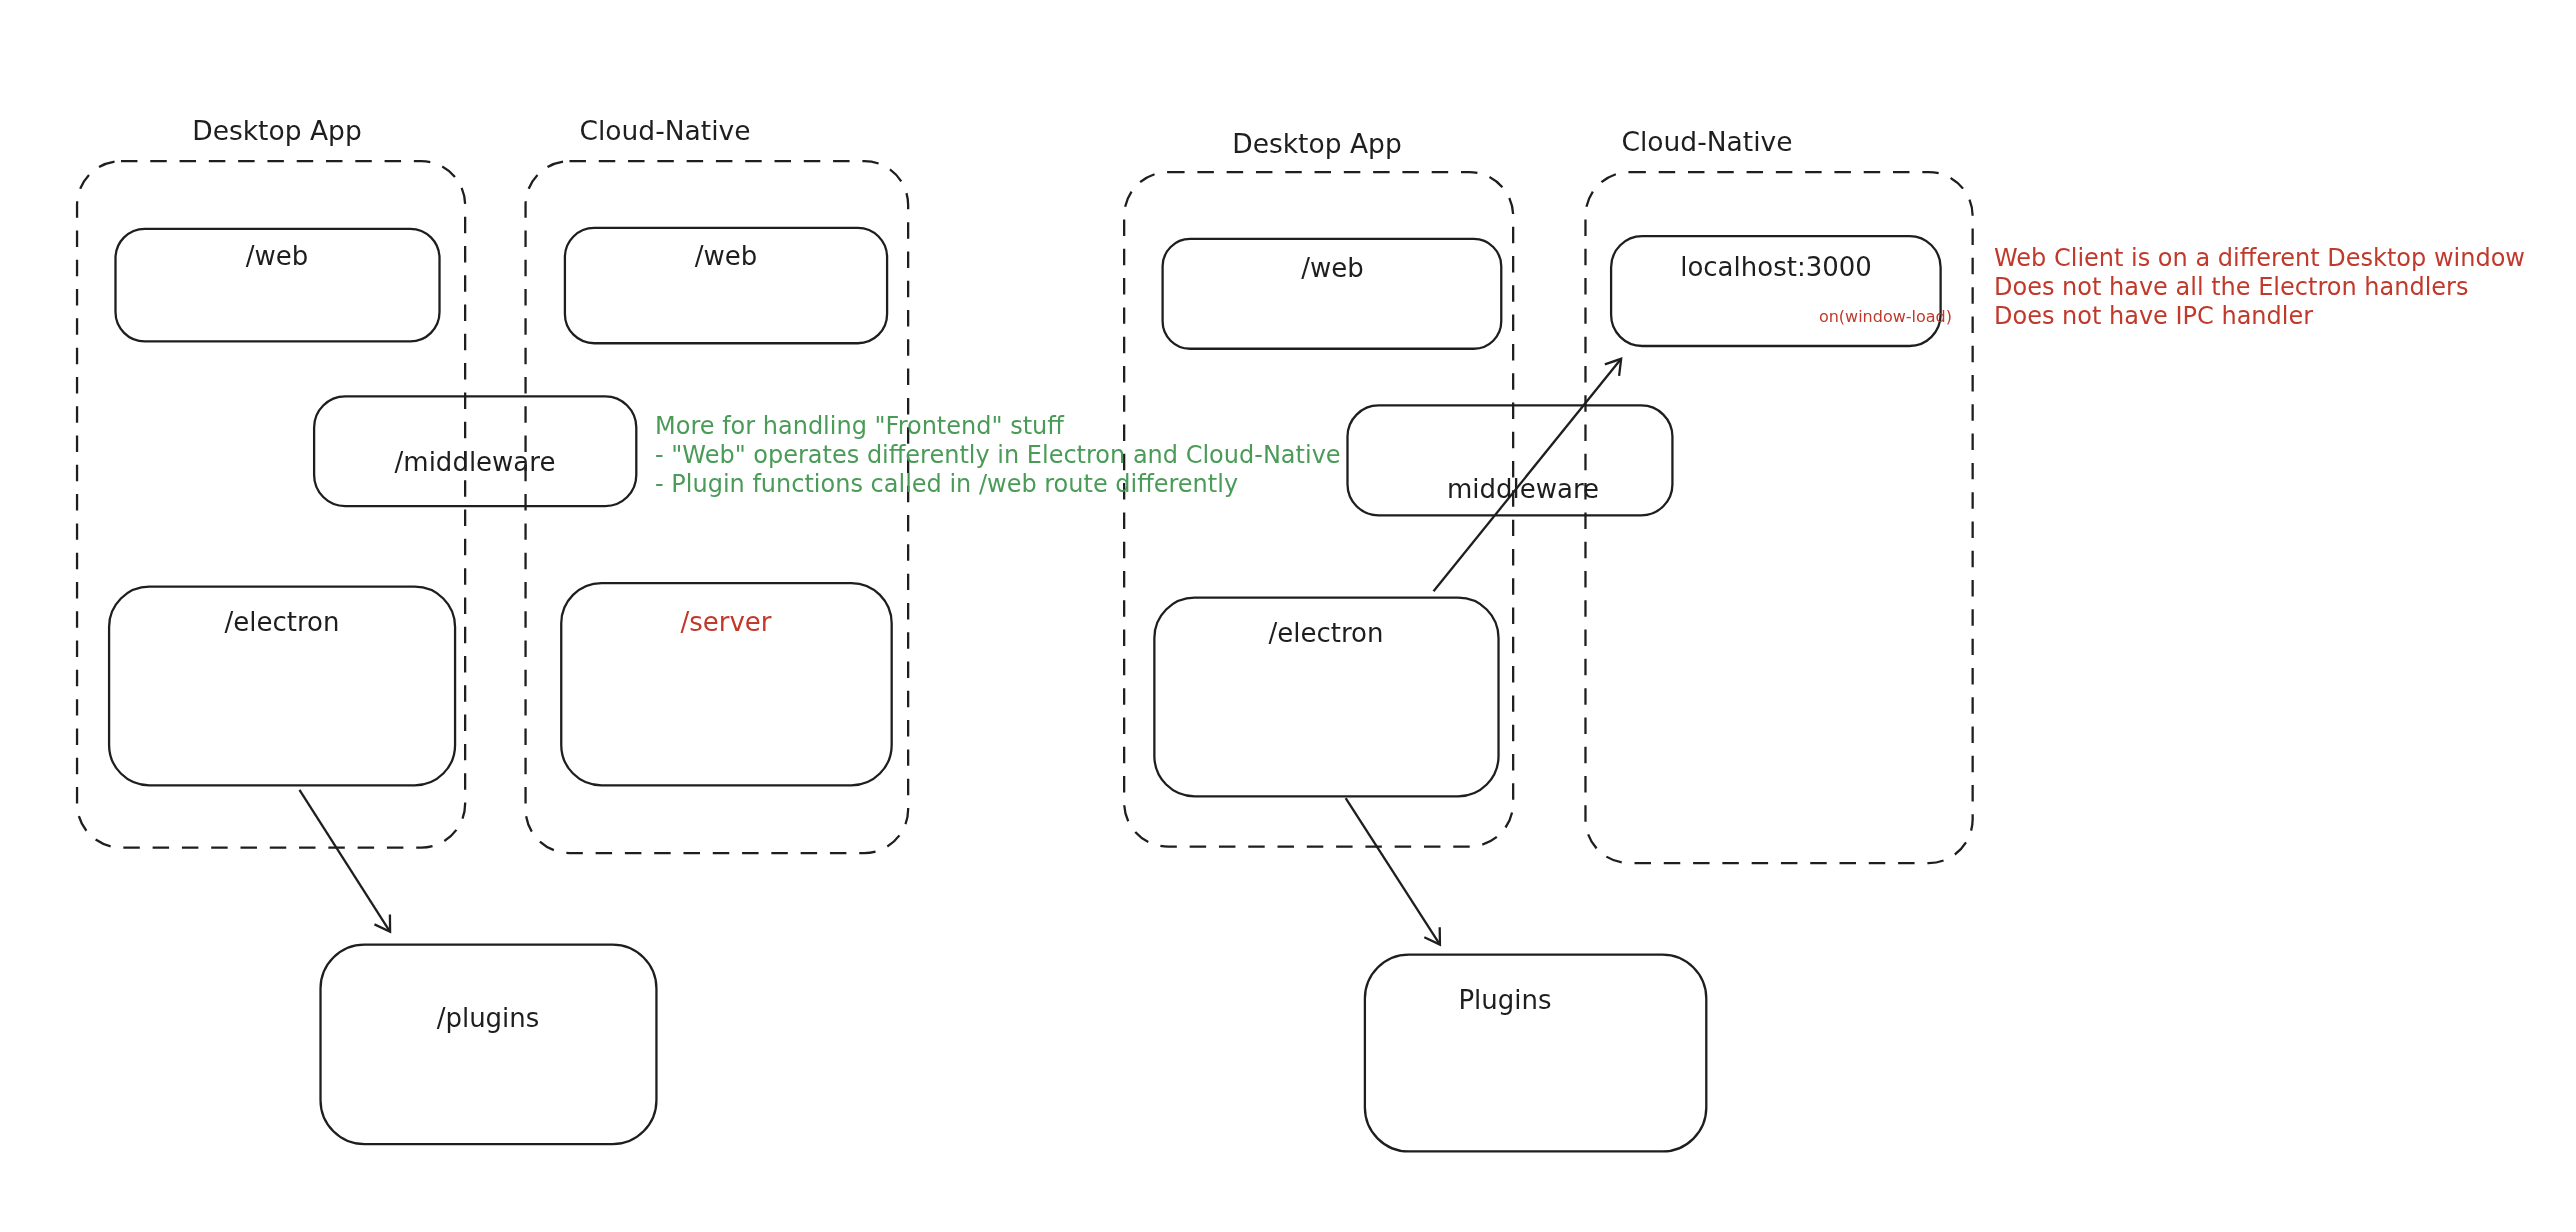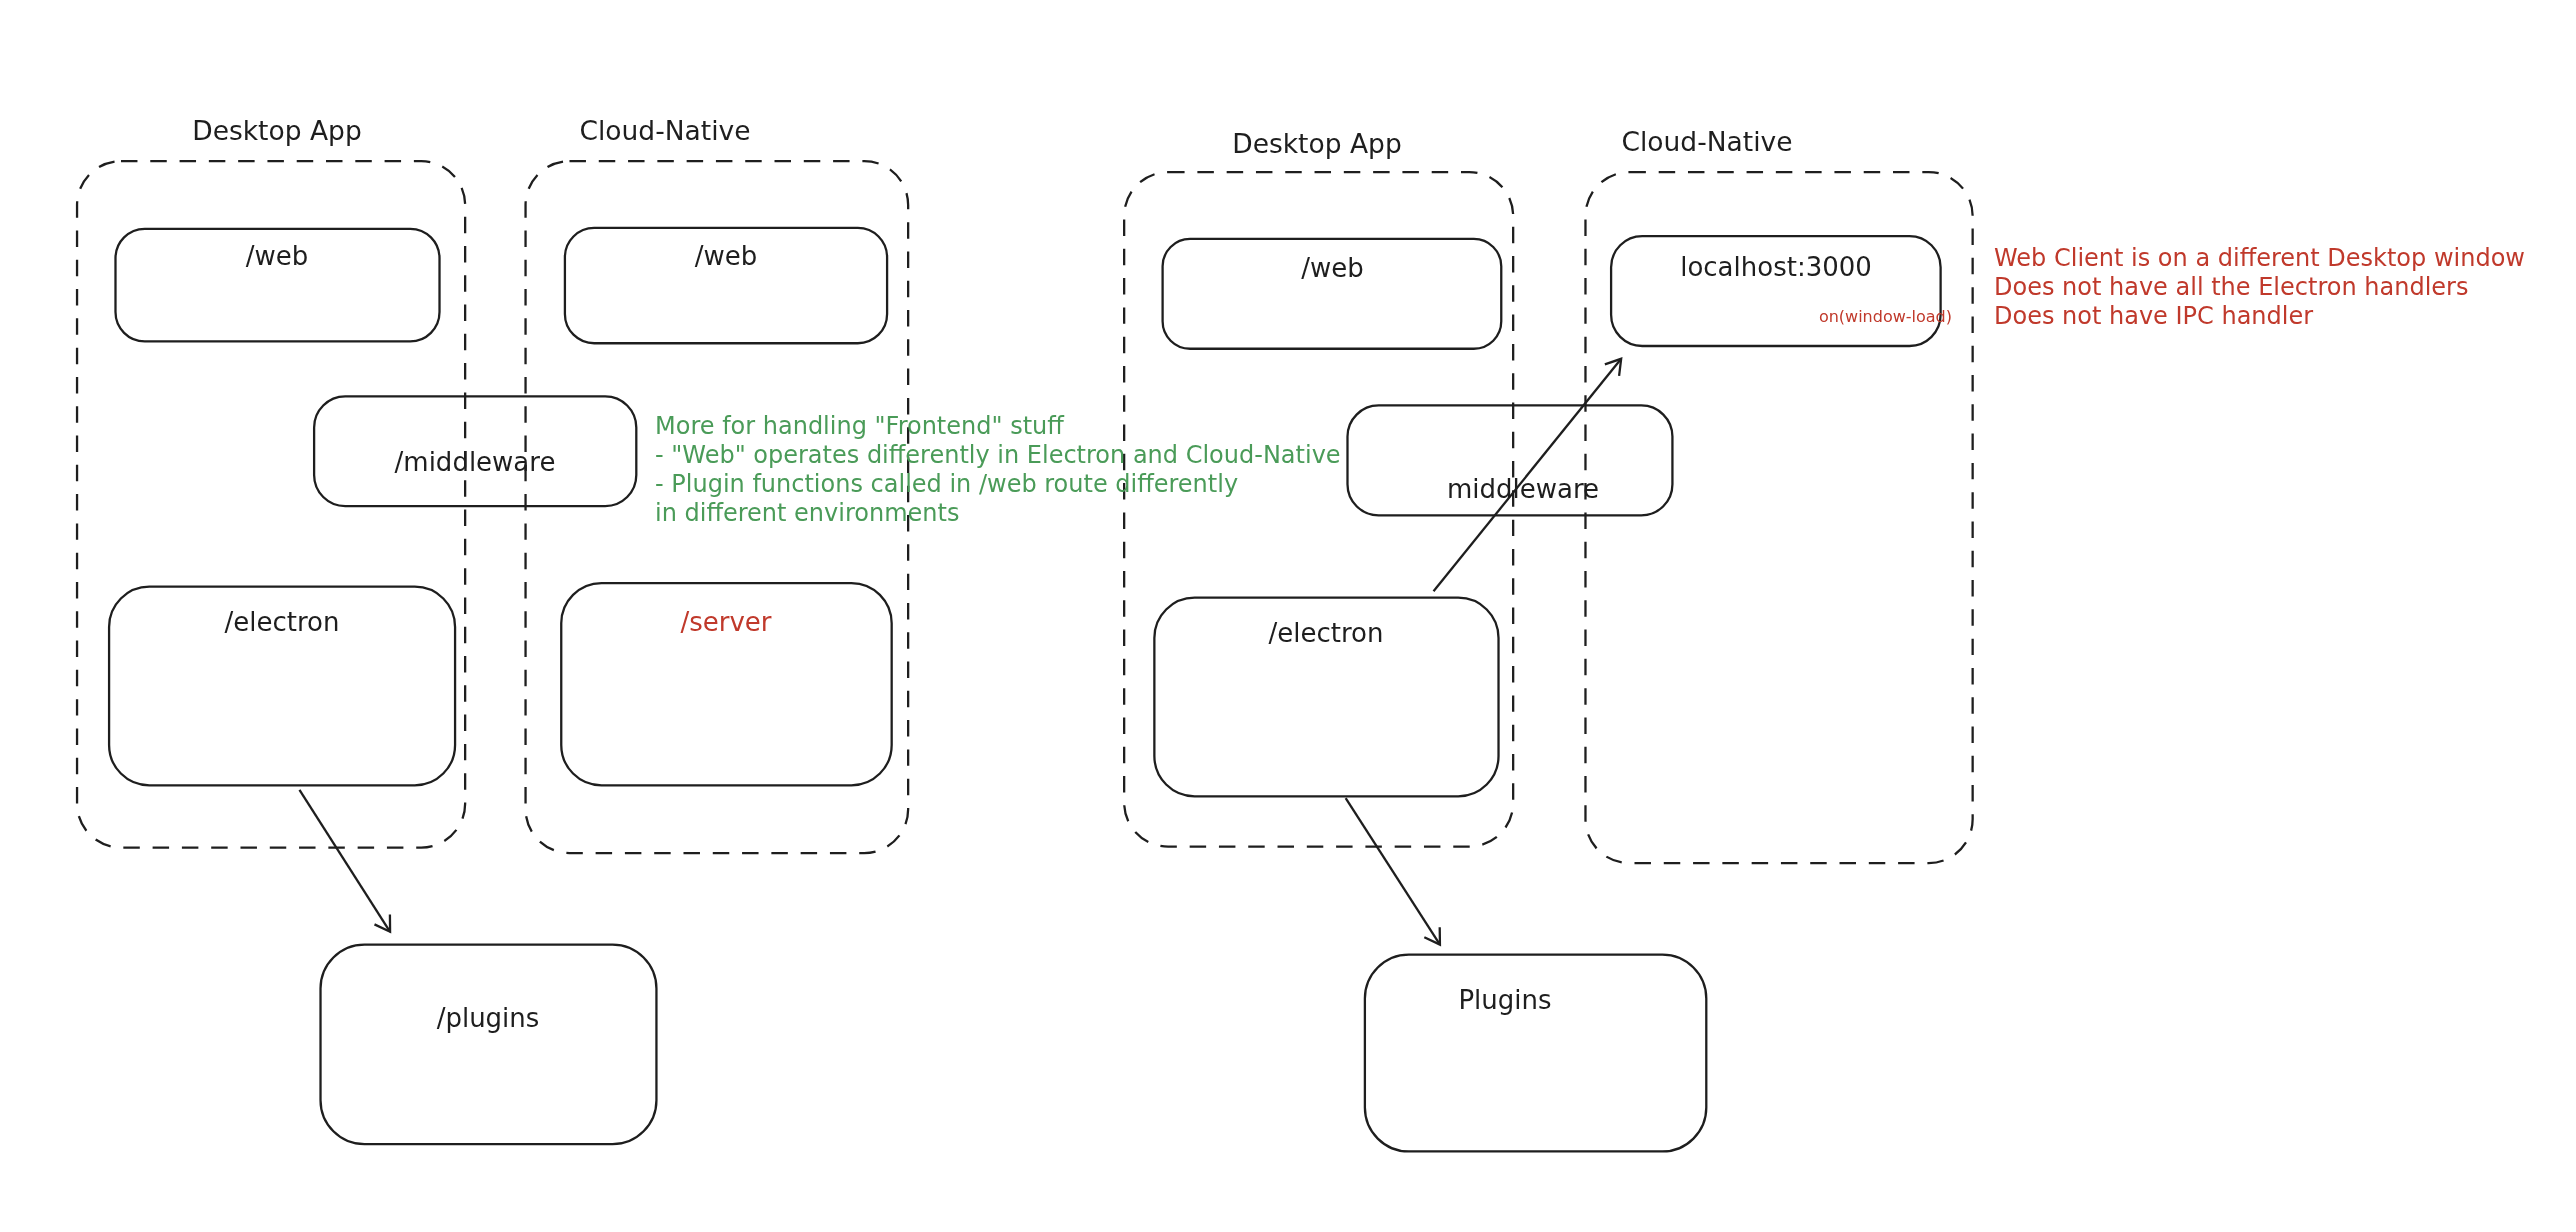--- a/index.html
+++ b/index.html
@@ -80,21 +80,20 @@
   <div class="txt" style="left:565px; top:242px; width:322px;">/web</div>
   <div class="txt" style="left:314px; top:432px; width:322px;margin-top:16px;">/middleware</div>
   <div class="txt" style="left:109px; top:608px; width:346px;">/electron</div>
   <div class="txt red" style="left:561px; top:608px; width:330px;">/server</div>
   <div class="txt" style="left:320px; top:1004px; width:336px;">/plugins</div>
 
   <div class="note green" style="left:655px; top:412px;">
     <div class="line">More for handling "Frontend" stuff</div>
     <div class="line">- "Web" operates differently in Electron and Cloud-Native</div>
     <div class="line">- Plugin functions called in /web route differently</div>
-    <div class="line">in different environments</div>
   </div>
 
   <div class="txt section-label" style="left:1207px; top:128px; width:220px;">Desktop App</div>
   <div class="txt section-label" style="left:1597px; top:126px; width:220px;">Cloud-Native</div>
 
   <div class="txt" style="left:1163px; top:254px; width:339px;">/web</div>
   <div class="txt" style="left:1611px; top:253px; width:330px;">localhost:3000</div>
   <div class="txt red small" style="left:1696px; top:302px; width:256px;">on(window-load)</div>
   <div class="txt" style="left:1413px; top:440px; width:220px;margin-top:35px;">middleware</div>
   <div class="txt" style="left:1154px; top:619px; width:344px;">/electron</div>

